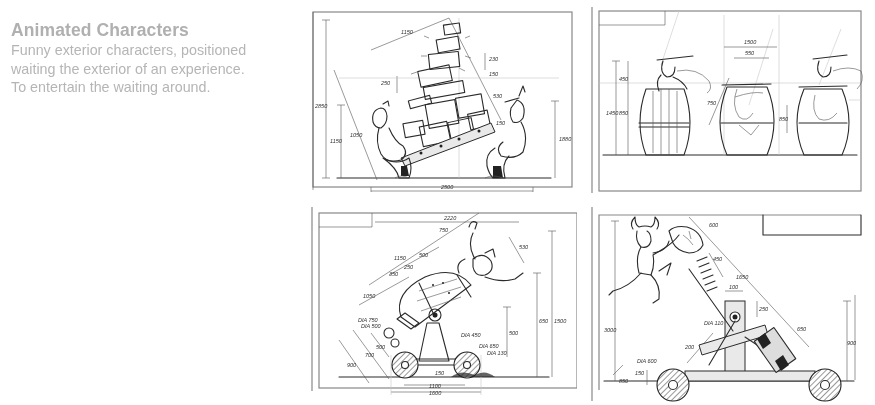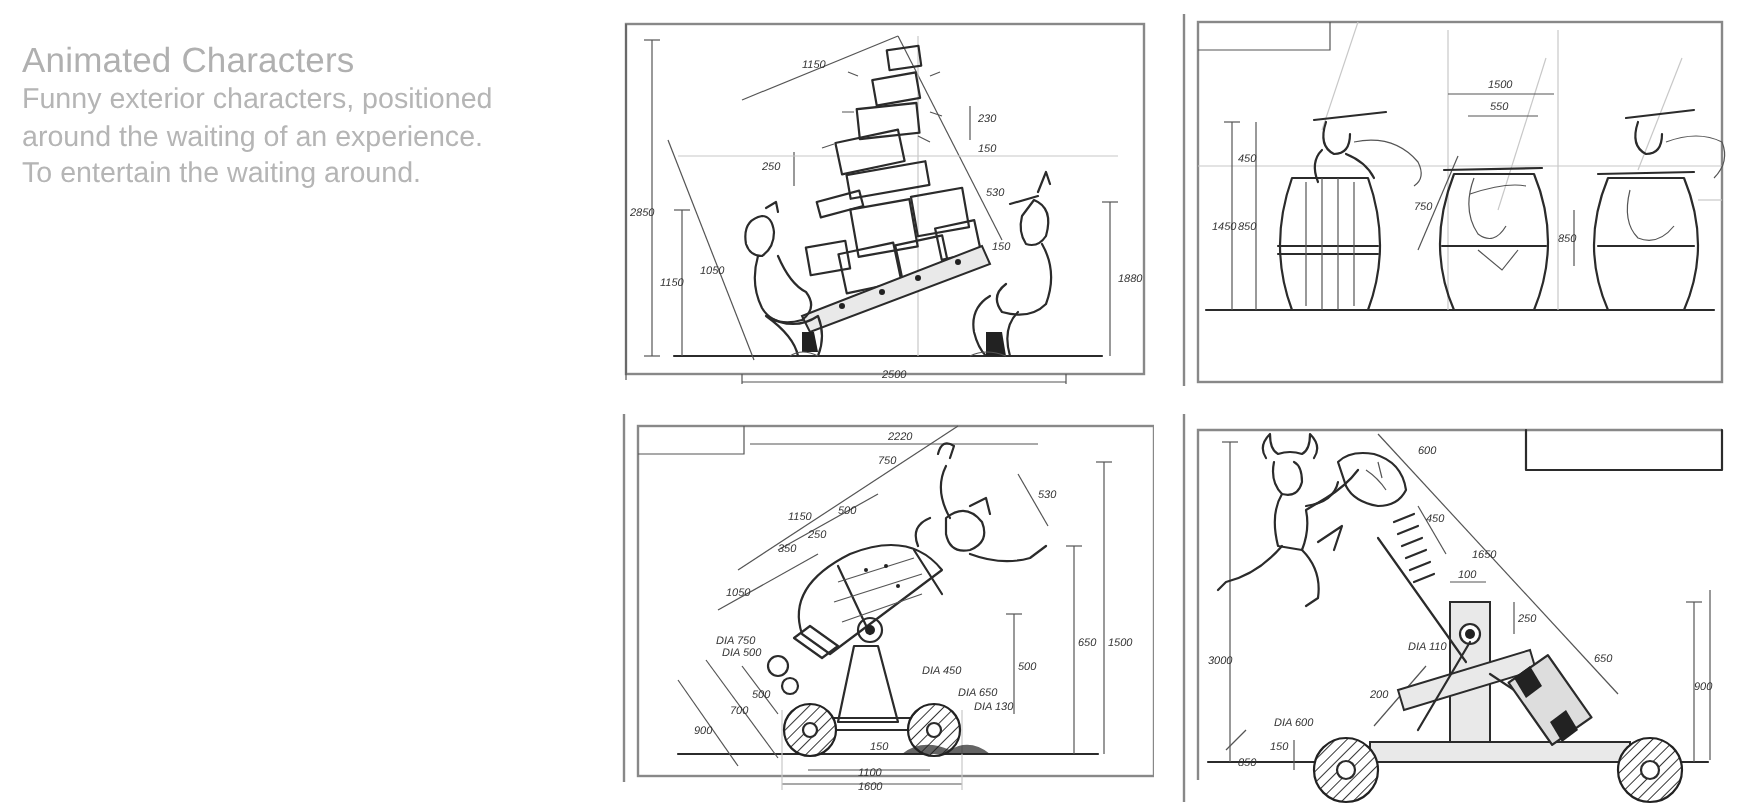--- a/index.html
+++ b/index.html
@@ -1,38 +1,38 @@
 <!DOCTYPE html>
 <html><head>
 <meta charset="utf-8">
 <style>
   html, body { margin: 0; padding: 0; background: #ffffff; }
   body { width: 875px; height: 405px; position: relative; overflow: hidden;
          font-family: "Liberation Sans", sans-serif; }
   .intro { position: absolute; left: 11px; top: 20px; width: 290px; color: #b3b3b3; }
-  .intro h1 { margin: 0; font-weight: normal; font-size: 17.5px; line-height: 21px; color: #b0b0b0; letter-spacing: 0.1px; }
+  .intro h1 { margin: 0; font-weight: bold; font-size: 17.5px; line-height: 21px; color: #b0b0b0; letter-spacing: 0.1px; }
   .intro p { margin: 0; font-size: 14.3px; line-height: 18.5px; color: #b5b5b5; }
   .panel { position: absolute; }
   .panel svg { display: block; width: 100%; height: 100%; }
   .sk { fill: none; stroke: #2b2b2b; stroke-width: 1.1; stroke-linecap: round; stroke-linejoin: round; }
   .thin { fill: none; stroke: #555; stroke-width: 0.6; }
   .faint { fill: none; stroke: #c8c8c8; stroke-width: 0.6; }
   .frame { fill: none; stroke: #888; stroke-width: 1.2; }
   .dim { font-family: "Liberation Sans", sans-serif; font-size: 5.5px; font-style: italic; fill: #333; }
   .hatch { fill: url(#hatch); stroke: #222; stroke-width: 1.1; }
   .dark { fill: #222; }
   .shade { fill: #e9e9e9; stroke: #2b2b2b; stroke-width: 1; }
 </style>
 </head>
 <body>
 
 <div class="intro">
   <h1>Animated Characters</h1>
   <p>Funny exterior characters, positioned</p>
-  <p>around the waiting of an experience.</p>
+  <p>waiting the exterior of an experience.</p>
   <p>To entertain the waiting around.</p>
 </div>
 
 <svg width="0" height="0" style="position:absolute">
   <defs>
     <pattern id="hatch" patternUnits="userSpaceOnUse" width="4" height="4" patternTransform="rotate(45)">
       <rect width="4" height="4" fill="#fff"></rect>
       <line x1="0" y1="0" x2="0" y2="4" stroke="#333" stroke-width="1"></line>
     </pattern>
   </defs>

